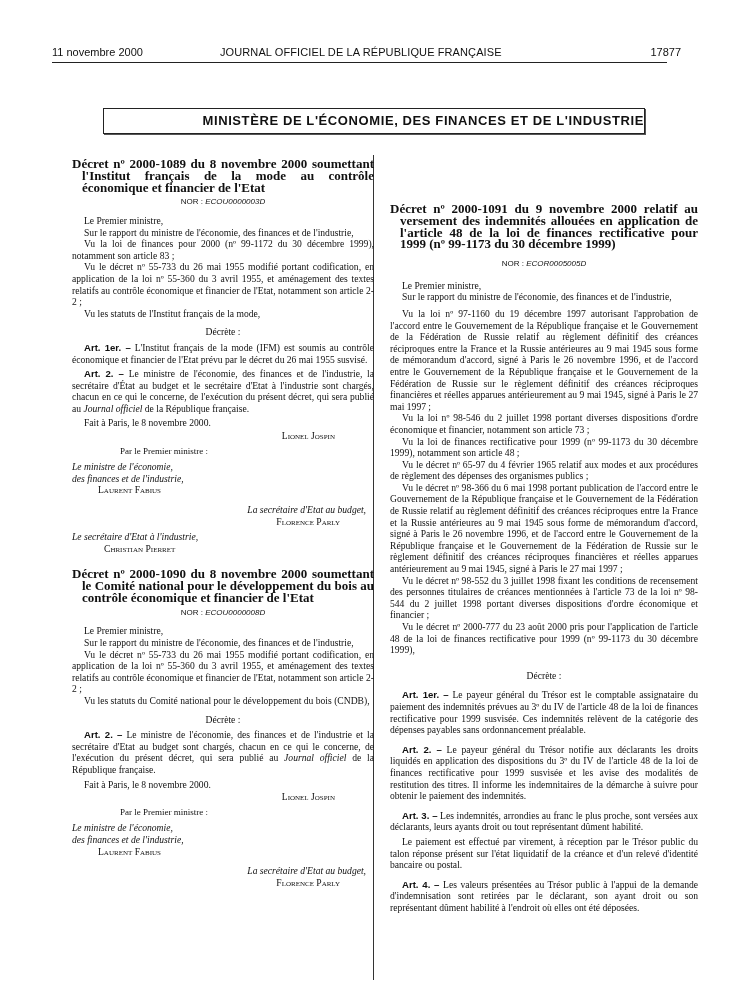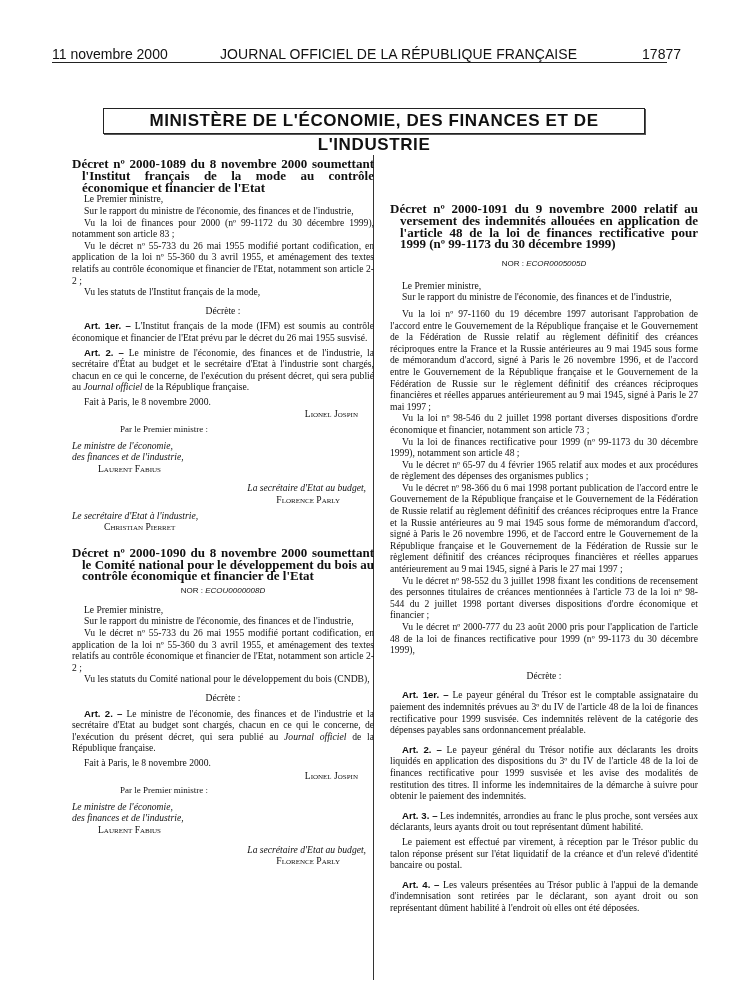--- a/index.html
+++ b/index.html
@@ -1,35 +1,35 @@
 <!DOCTYPE html>
 <html><head>
 <meta charset="utf-8">
 <style>
   html, body { margin:0; padding:0; background:#ffffff; }
   body { width:748px; height:990px; position:relative; overflow:hidden; color:#111; font-family:"Liberation Serif", serif; }
-  .hdr { position:absolute; left:50px; right:80px; top:44px; height:16px; font-family:"Liberation Sans", sans-serif; font-size:14px; }
+  .hdr { position:absolute; left:50px; right:80px; top:44px; height:16px; font-family:"Liberation Sans", sans-serif; font-size:11px; }
   .hdr .date { position:absolute; left:2px; top:2px; }
   .hdr .jo { position:absolute; left:170px; top:2px; letter-spacing:0.1px; }
   .hdr .pg { position:absolute; right:-13px; top:2px; }
   .hdr-rule { position:absolute; left:52px; width:615px; top:62px; height:0; border-top:1px solid #222; }
-  .ministry { position:absolute; left:103px; top:108px; width:540px; height:24px; border:1px solid #222; box-shadow:1px 1px 0 #555; font-family:"Liberation Sans", sans-serif; font-weight:bold; font-size:17px; text-align:center; line-height:24px; letter-spacing:0.6px; }
+  .ministry { position:absolute; left:103px; top:108px; width:540px; height:24px; border:1px solid #222; box-shadow:1px 1px 0 #555; font-family:"Liberation Sans", sans-serif; font-weight:bold; font-size:13px; text-align:right; line-height:24px; letter-spacing:0.6px; }
   .col { position:absolute; top:158px; width:302px; font-size:9.6px; line-height:11.6px; text-align:justify; }
   .col.left { left:72px; }
   .col.right { left:390px; width:308px;margin-top:45px; }
   .vrule { position:absolute; left:373px; top:155px; height:825px; border-left:1px solid #333; }
   .title { font-family:Liberation Serif, serif; font-weight:bold; font-size:13px; line-height:11.8px; text-align:justify; text-indent:-10px; padding-left:10px; margin:0; }
   .nor { text-align:center; font-family:"Liberation Sans", sans-serif; font-size:8px; margin:3px 0 7px 0; }
   .nor i { font-style:italic; }
   p { margin:0; }
   .ind { text-indent:12px; }
   .decrete { text-align:center; margin:7px 0 4px 0; }
   .art { text-indent:12px; margin-top:3px; }
   .art b { font-family:"Liberation Sans", sans-serif; font-weight:bold; }
-  .right-sig { text-align:right; padding-right:16px; font-variant:small-caps; margin-top:1px; }
+  .right-sig { text-align:right; padding-right:39px; font-variant:small-caps; margin-top:1px; }
   .par { margin-left:48px; font-size:9px; margin-top:4px; }
   .sig-it { font-style:italic; }
   .sc { font-variant:small-caps; }
   .sigblock-l { margin-top:4px; margin-left:0; }
   .sigblock-l .ln { padding-left:8px; }
   .sigblock-r { margin-top:8px; text-align:right; padding-right:8px; }
   .gap2 { height:14px; }
 </style>
 </head>
 <body>
@@ -42,20 +42,21 @@
 <div class="hdr-rule"></div>
 
 <div class="ministry">MINISTÈRE DE L'ÉCONOMIE, DES FINANCES ET DE L'INDUSTRIE</div>
 
 <div class="vrule"></div>
 
 <div class="col left">
 
   <div>
     <p class="title">Décret nº 2000-1089 du 8 novembre 2000 soumettant l'Institut français de la mode au contrôle économique et financier de l'Etat</p>
+    <p class="nor"><span>NOR :</span> <i>ECOU0000003D</i></p>
     <p class="ind">Le Premier ministre,</p>
     <p class="ind">Sur le rapport du ministre de l'économie, des finances et de l'industrie,</p>
     <p class="ind">Vu la loi de finances pour 2000 (nº 99-1172 du 30 décembre 1999), notamment son article 83 ;</p>
     <p class="ind">Vu le décret nº 55-733 du 26 mai 1955 modifié portant codification, en application de la loi nº 55-360 du 3 avril 1955, et aménagement des textes relatifs au contrôle économique et financier de l'Etat, notamment son article 2-2 ;</p>
     <p class="ind">Vu les statuts de l'Institut français de la mode,</p>
     <p class="decrete">Décrète :</p>
     <p class="art"><b>Art. 1er. –</b> <span>L'Institut français de la mode (IFM) est soumis au contrôle économique et financier de l'Etat prévu par le décret du 26 mai 1955 susvisé.</span></p>
     <p class="art"><b>Art. 2. –</b> <span>Le ministre de l'économie, des finances et de l'industrie, la secrétaire d'État au budget et le secrétaire d'Etat à l'industrie sont chargés, chacun en ce qui le concerne, de l'exécution du présent décret, qui sera publié au </span><i>Journal officiel</i><span> de la République française.</span></p>
     <p class="ind" style="margin-top:3px">Fait à Paris, le 8 novembre 2000.</p>
     <p class="right-sig">Lionel Jospin</p>

